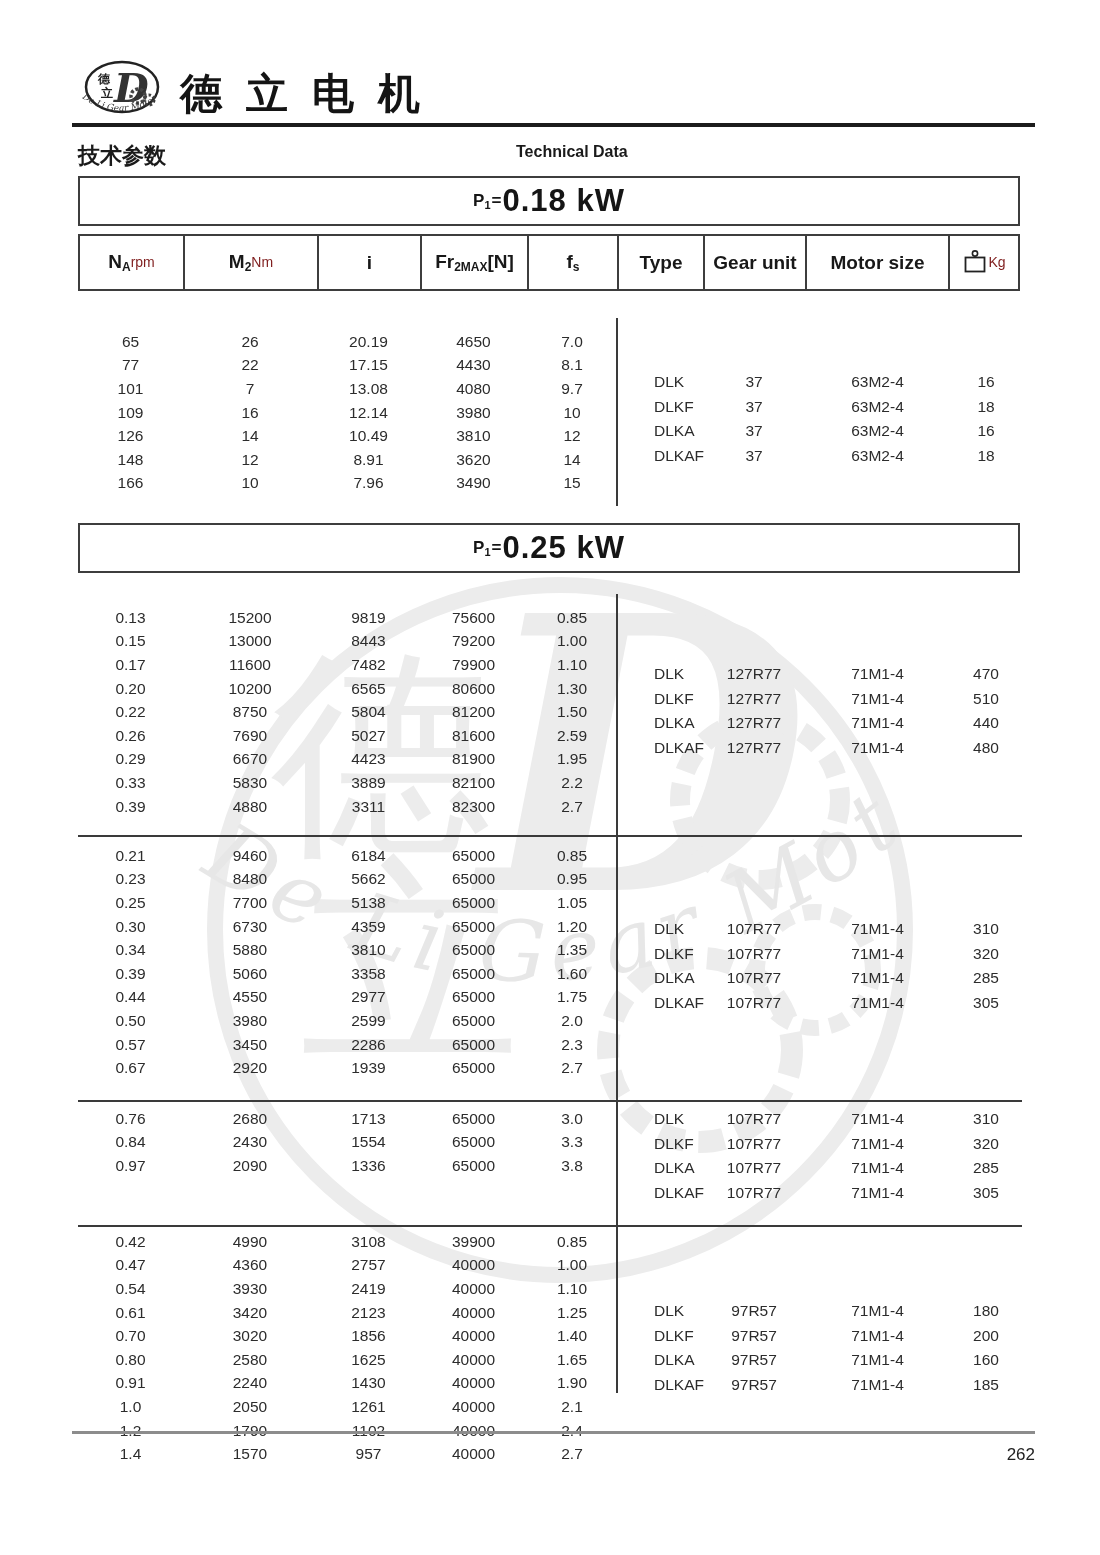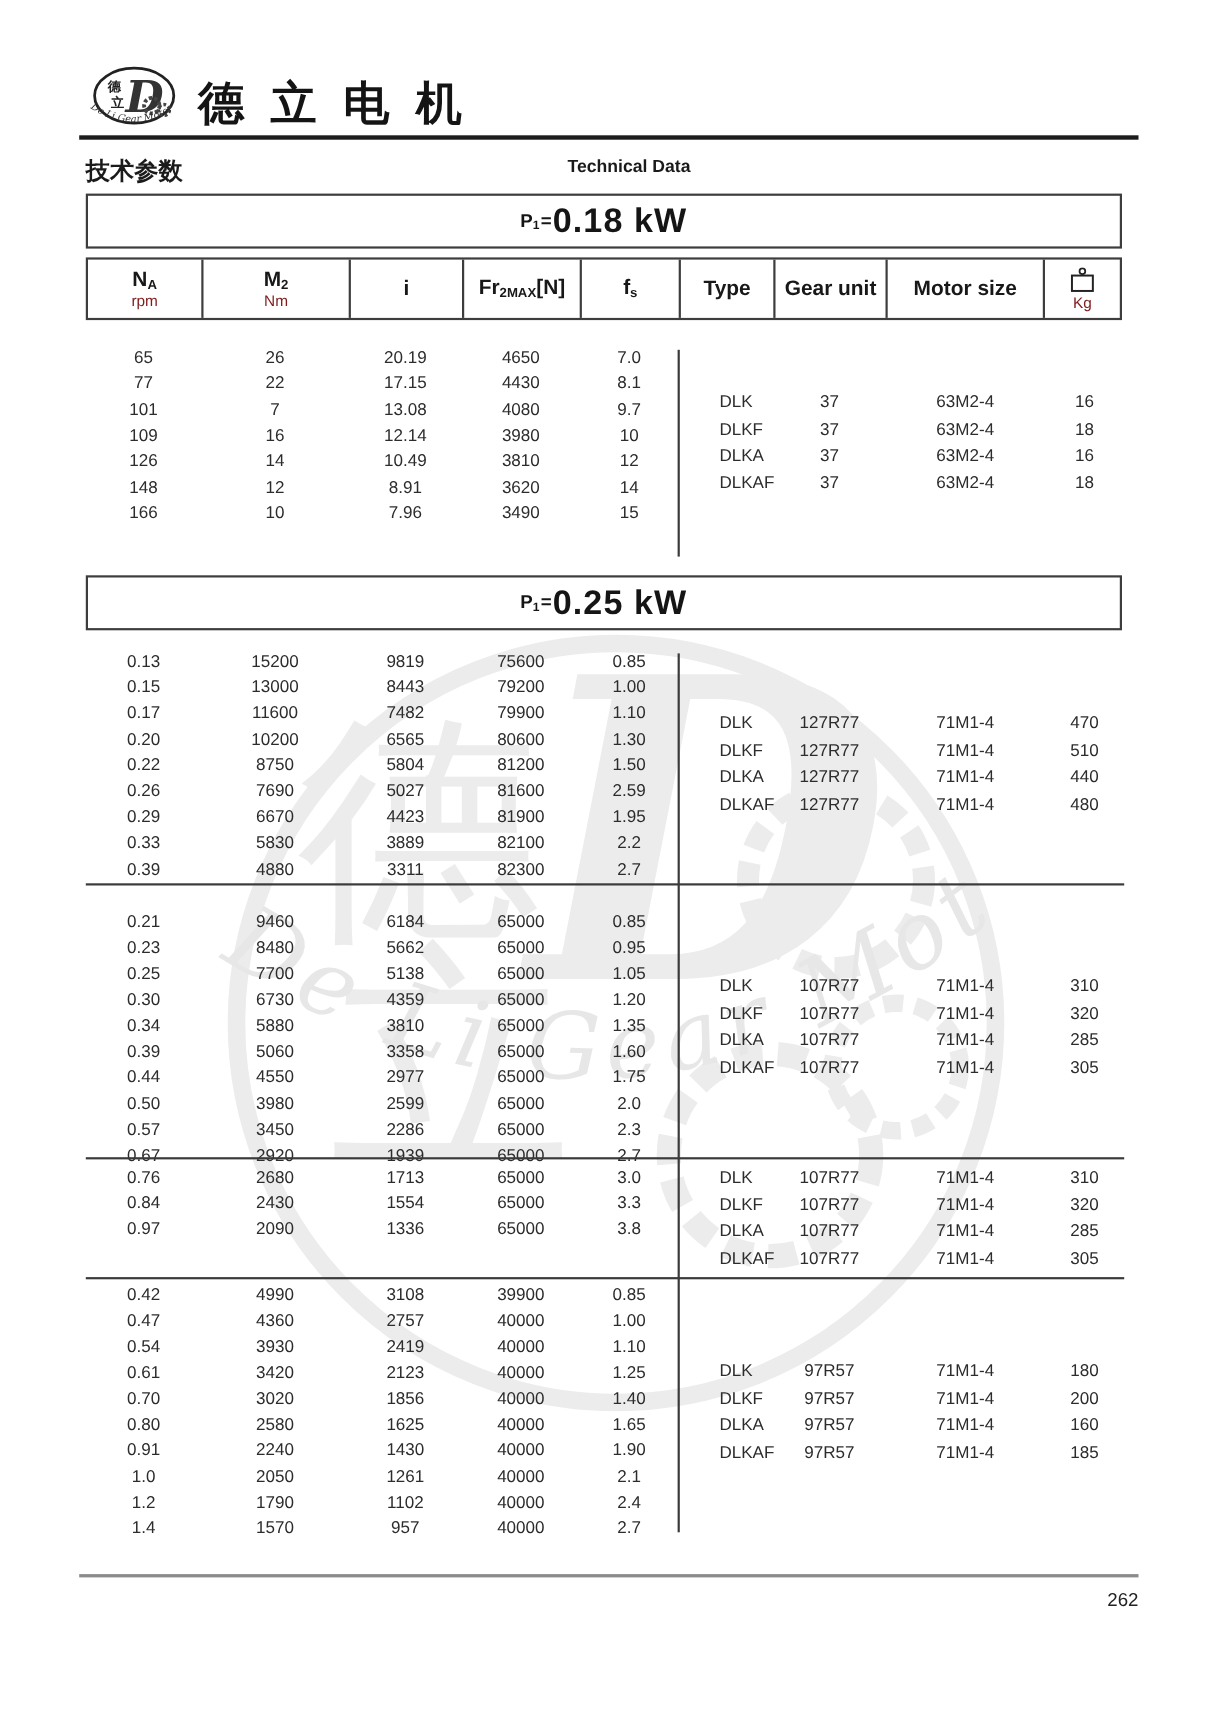--- a/index.html
+++ b/index.html
@@ -23,43 +23,43 @@
         display:flex;align-items:center;justify-content:center;color:#151515;}
   .pbox .pfx{font-size:17px;font-weight:bold;}
   .pbox .psub{font-size:11px;font-weight:bold;position:relative;top:4px;}
   .pbox .peq{font-size:17px;font-weight:bold;margin:0 1px;}
   .pbox .pval{font-size:31px;font-weight:bold;letter-spacing:1px;}
   #pbox1{top:176px;} #pbox2{top:523px;}
 
   
   .thead{left:78px;top:234px;width:942px;height:57px;border:2px solid #3d3d3d;box-sizing:border-box;
          display:grid;grid-template-columns:105px 134px 103px 107px 90px 86px 102px 143px auto;}
-  .th{border-right:2px solid #3d3d3d;display:flex;flex-direction:column;align-items:center;justify-content:center;box-sizing:border-box;color:#181818;}
+  .th{border-right:2px solid #3d3d3d;display:flex;flex-direction:row;align-items:center;justify-content:center;box-sizing:border-box;color:#181818;}
   .th:last-child{border-right:none;}
   .th .l1{font-size:19px;font-weight:bold;line-height:20px;white-space:nowrap;}
   .th .sb{font-size:12px;font-weight:bold;position:relative;top:3px;}
   .th .l2{font-size:14px;line-height:15px;color:#7f1d1d;}
   .th .l2:empty{display:none;}
   .kg-ic{margin-bottom:1px;}
 
   
   .tbl{left:78px;width:944px;}
-  .blk{position:relative;box-sizing:border-box;}
+  .blk{position:relative;box-sizing:border-box;margin-top:16px;}
   .lrow{display:grid;grid-template-columns:105px 134px 103px 107px 90px;height:23.6px;align-items:center;}
   .lrow .lc{text-align:center;font-size:15.5px;color:#2c2c2c;}
   .rrows{position:absolute;left:539px;top:0;width:405px;}
   .rrow{display:grid;grid-template-columns:86px 102px 145px 72px;height:24.6px;align-items:center;}
   .rrow .rc{text-align:center;font-size:15.5px;color:#2c2c2c;}
   .rrow .rc:first-child{text-align:left;padding-left:37px;}
 
   #t018{top:314px;height:190px;}
   #t025{top:590px;}
   #t025 .blk + .blk{border-top:2px solid #3a3a3a;}
   #b10{height:213px;}
-  #b11{height:249px;padding-top:22px;}
+  #b11{height:249px;padding-top:7px;}
   #b11 .rrows{top:80px;}
   #b12{height:109px;padding-top:5px;}
   #b12 .rrows{top:5px;}
   #b13{padding-top:3px;}
   #b13 .rrows{top:72px;}
   #b00 .rrows{top:40px;}
   #b10 .rrows{top:56px;}
 
   
   .vdiv{width:2px;background:#3a3a3a;left:616px;}

